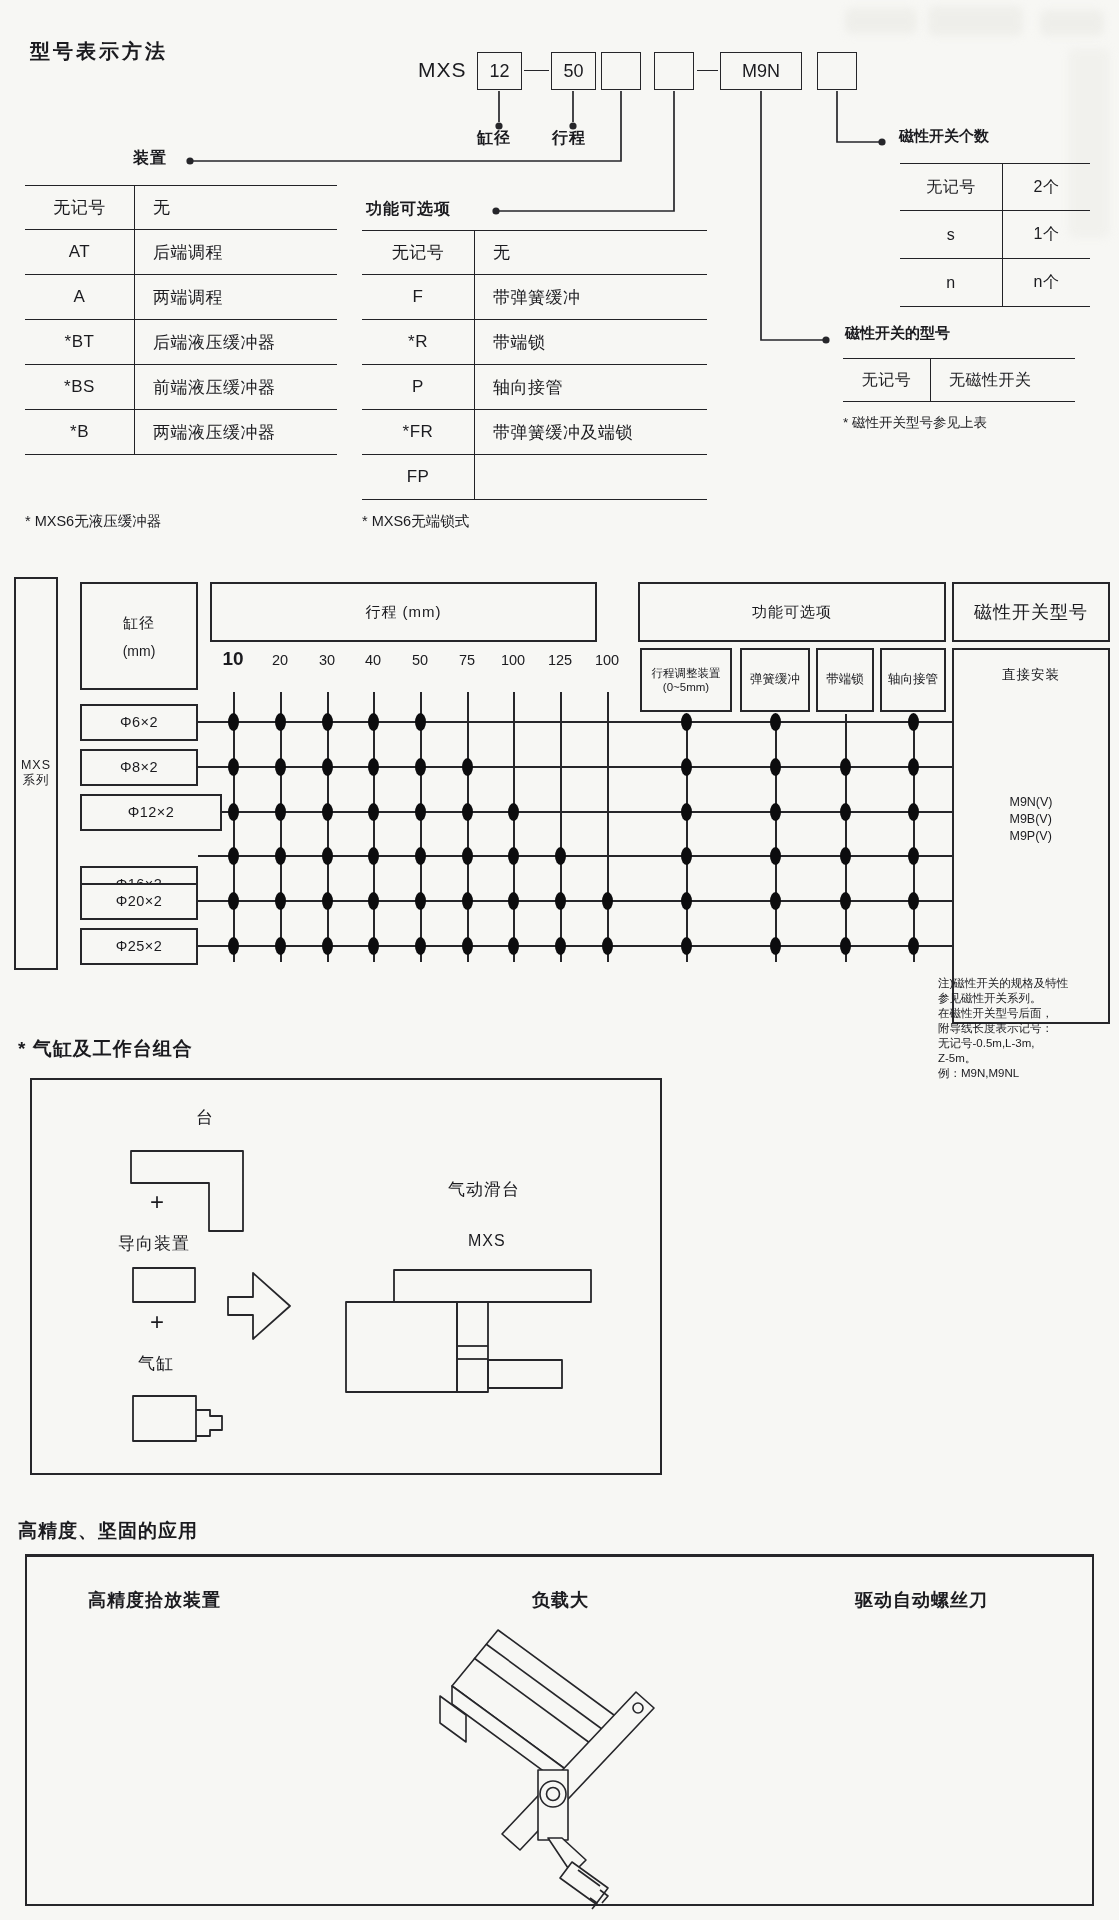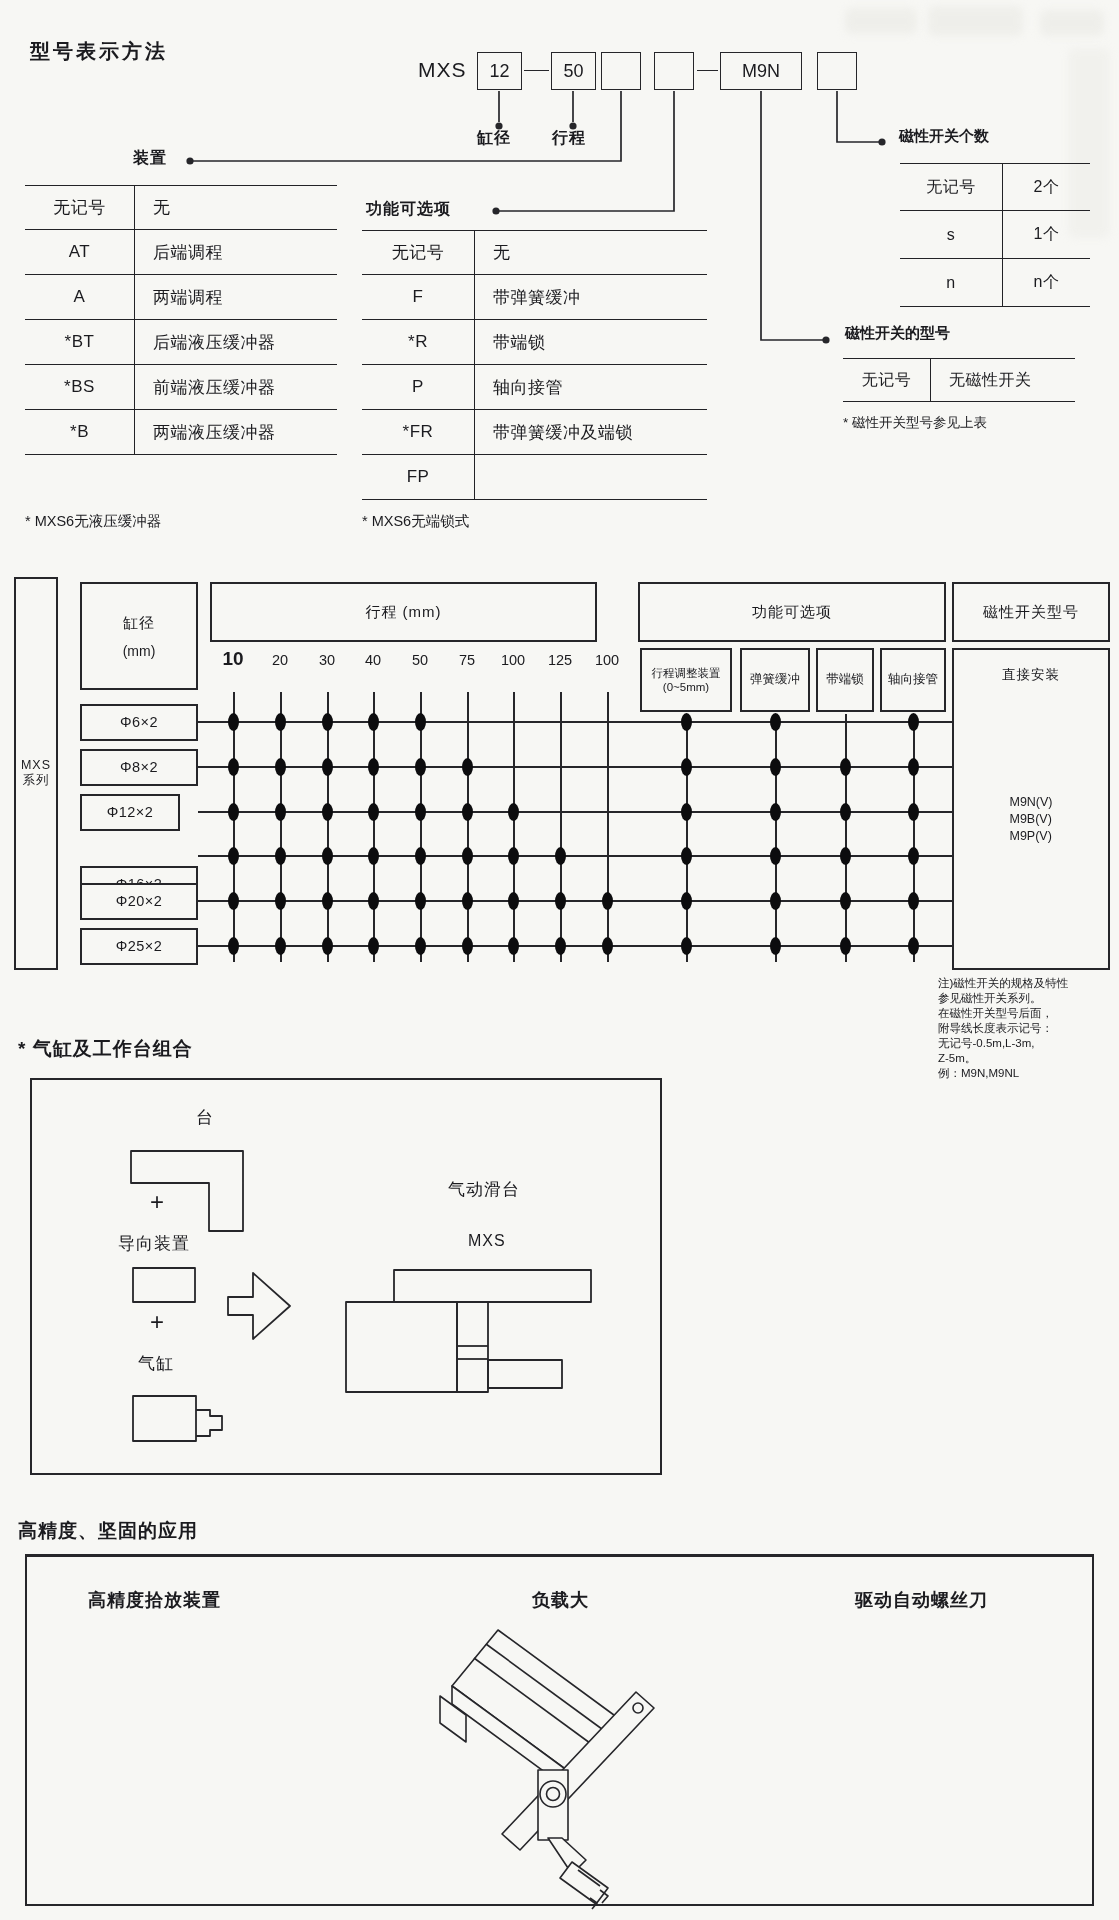--- a/index.html
+++ b/index.html
@@ -195,24 +195,24 @@
 
   <div class="mcell" style="left:210px;top:582px;width:387px;height:60px">
     <span class="l1">行程 (mm)</span>
   </div>
 
   <div class="mcell" style="left:638px;top:582px;width:308px;height:60px">
     <span class="l1">功能可选项</span>
   </div>
 
   <div class="mcell" style="left:952px;top:582px;width:158px;height:60px">
-    <span class="l1" style="font-size:15px">磁性开关型号</span>
-  </div>
-
-  <div class="mcell" id="mount-cell" style="left:952px;top:648px;width:158px;height:322px">
+    <span class="l1" style="font-size:18px">磁性开关型号</span>
+  </div>
+
+  <div class="mcell" id="mount-cell" style="left:952px;top:648px;width:158px;height:376px">
     <span class="mount">直接安装</span>
     <div id="switch-models">
         <div>M9N(V)</div>
         <div>M9B(V)</div>
         <div>M9P(V)</div>
       </div>
   </div>
 
   <div id="matrix-dyn">
       <div class="stroke-num big" style="left: 211px; top: 648px;">10</div>
@@ -266,21 +266,21 @@
       <div class="dot" style="left: 274.5px; top: 758px;"></div>
       <div class="dot" style="left: 321.5px; top: 758px;"></div>
       <div class="dot" style="left: 367.5px; top: 758px;"></div>
       <div class="dot" style="left: 414.5px; top: 758px;"></div>
       <div class="dot" style="left: 461.5px; top: 758px;"></div>
       <div class="dot" style="left: 680.5px; top: 758px;"></div>
       <div class="dot" style="left: 769.5px; top: 758px;"></div>
       <div class="dot" style="left: 839.5px; top: 758px;"></div>
       <div class="dot" style="left: 907.5px; top: 758px;"></div>
       <div class="hline" style="left: 198px; top: 811.2px; width: 754px;"></div>
-      <div class="borebox" style="left: 80px; top: 793.5px; width: 100px; height: 37px;">Φ12×2</div>
+      <div class="borebox" style="left: 80px; top: 793.5px; width: 142px; height: 37px;">Φ12×2</div>
       <div class="dot" style="left: 227.5px; top: 803px;"></div>
       <div class="dot" style="left: 274.5px; top: 803px;"></div>
       <div class="dot" style="left: 321.5px; top: 803px;"></div>
       <div class="dot" style="left: 367.5px; top: 803px;"></div>
       <div class="dot" style="left: 414.5px; top: 803px;"></div>
       <div class="dot" style="left: 461.5px; top: 803px;"></div>
       <div class="dot" style="left: 507.5px; top: 803px;"></div>
       <div class="dot" style="left: 680.5px; top: 803px;"></div>
       <div class="dot" style="left: 769.5px; top: 803px;"></div>
       <div class="dot" style="left: 839.5px; top: 803px;"></div>

